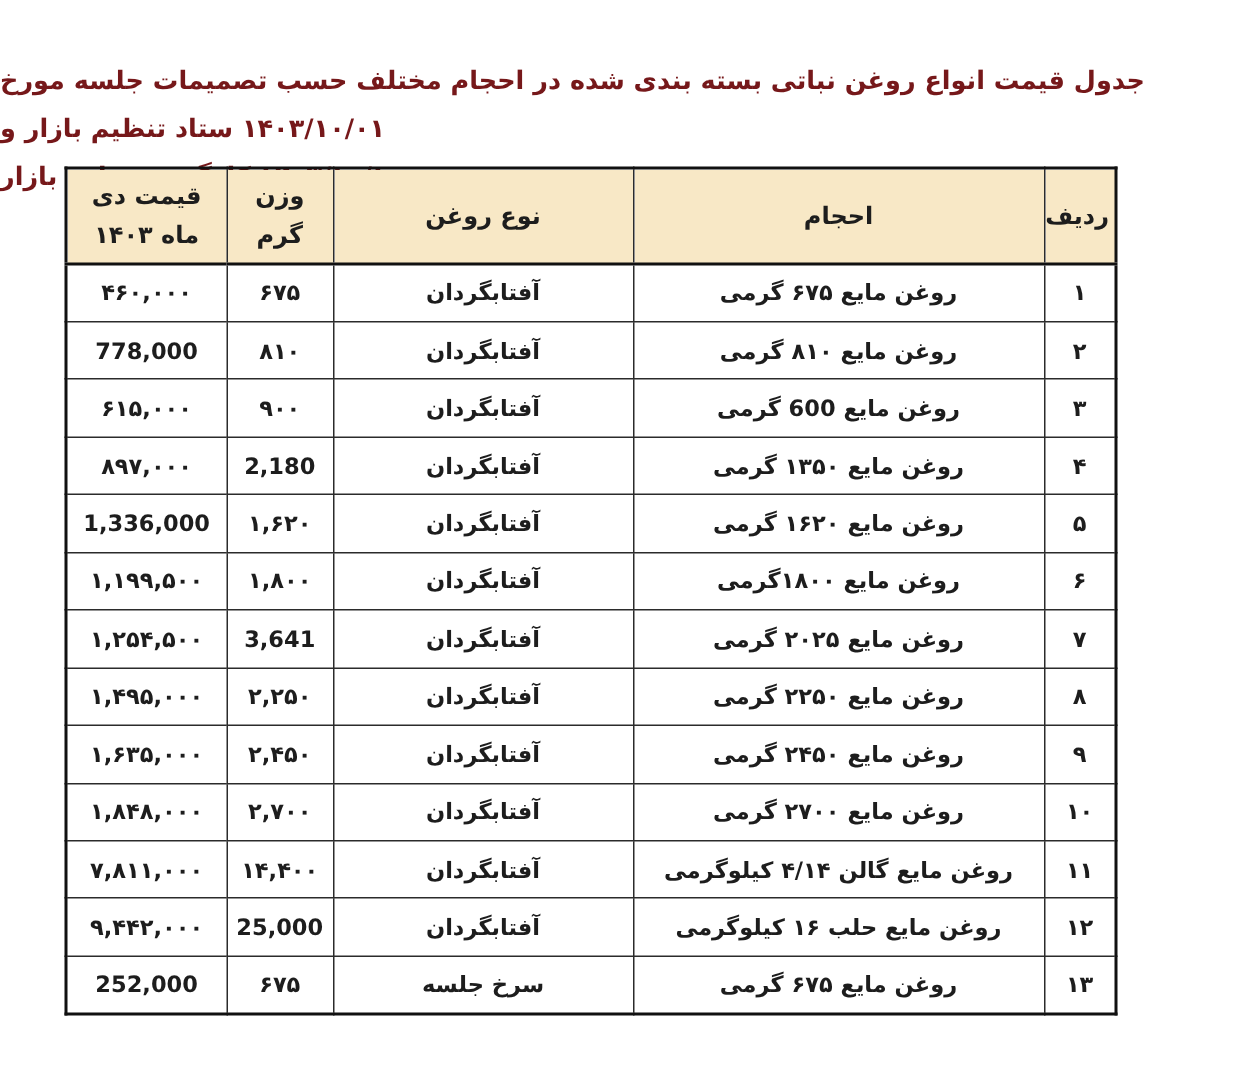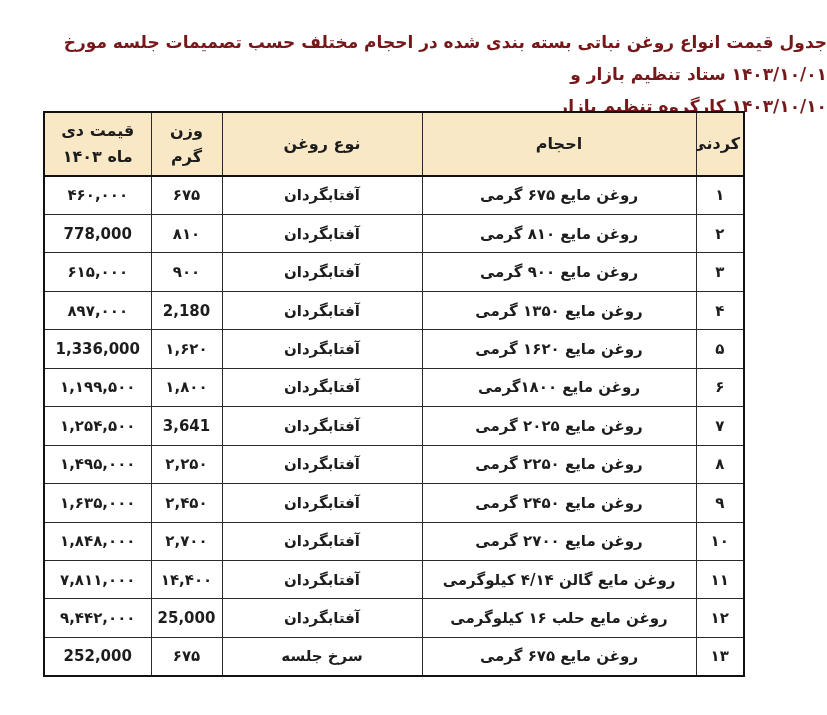--- a/index.html
+++ b/index.html
@@ -7,22 +7,22 @@
     width:827px;height:715px;
     background:#ffffff;
     font-family:"DejaVu Sans",sans-serif;
     position:relative;
     overflow:hidden;
   }
   .page{position:absolute;inset:0;}
 
   
   .title{
-    position:absolute;top:26px;left:0;right:0;
-    text-align:right;
+    position:absolute;top:38px;left:0;right:0;
+    text-align:left;
     font-weight:bold;
     font-size:17px;
     line-height:32px;
     color:#76181a;
   }
 
   
   .watermark{
     position:absolute;
     left:228px;top:262px;
@@ -100,21 +100,21 @@
     <table class="price-table" dir="rtl">
       <colgroup>
         <col style="width:48px">
         <col style="width:274px">
         <col style="width:200px">
         <col style="width:71px">
         <col style="width:107px">
       </colgroup>
       <thead>
         <tr class="header-row">
-          <th>کردنی</th>
+          <th>ردیف</th>
           <th>احجام</th>
           <th>نوع روغن</th>
           <th>وزن گرم</th>
           <th>قیمت دی ماه ۱۴۰۳</th>
         </tr>
       </thead>
       <tbody id="rows-body">
           <tr>
             <td>۱</td>
             <td>روغن مایع ۶۷۵ گرمی</td>
@@ -124,21 +124,21 @@
           </tr>
           <tr>
             <td>۲</td>
             <td>روغن مایع ۸۱۰ گرمی</td>
             <td>آفتابگردان</td>
             <td>۸۱۰</td>
             <td>778,000</td>
           </tr>
           <tr>
             <td>۳</td>
-            <td>روغن مایع ۹۰۰ گرمی</td>
+            <td>روغن مایع 600 گرمی</td>
             <td>آفتابگردان</td>
             <td>۹۰۰</td>
             <td>۶۱۵,۰۰۰</td>
           </tr>
           <tr>
             <td>۴</td>
             <td>روغن مایع ۱۳۵۰ گرمی</td>
             <td>آفتابگردان</td>
             <td>2,180</td>
             <td>۸۹۷,۰۰۰</td>

